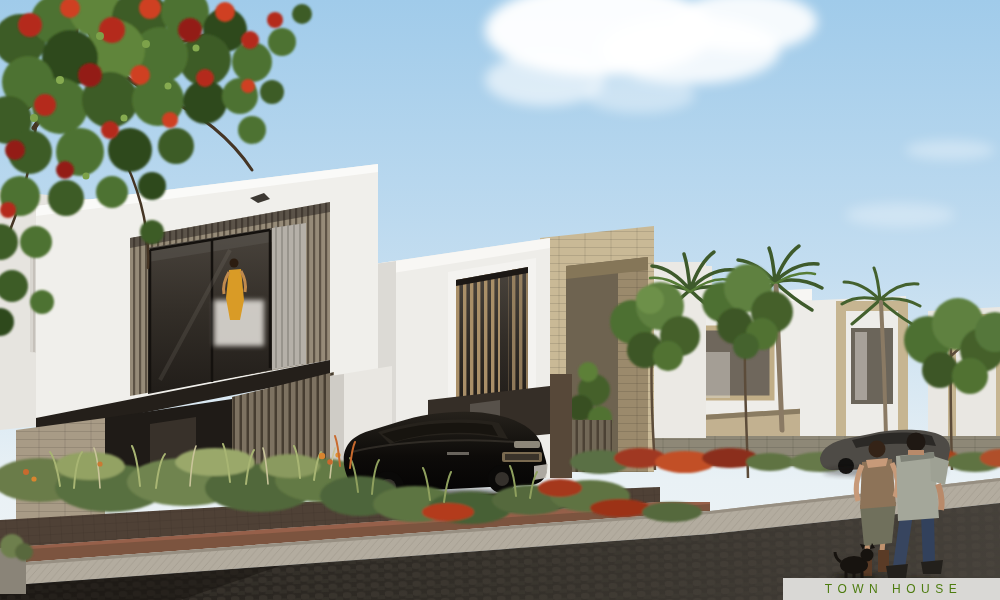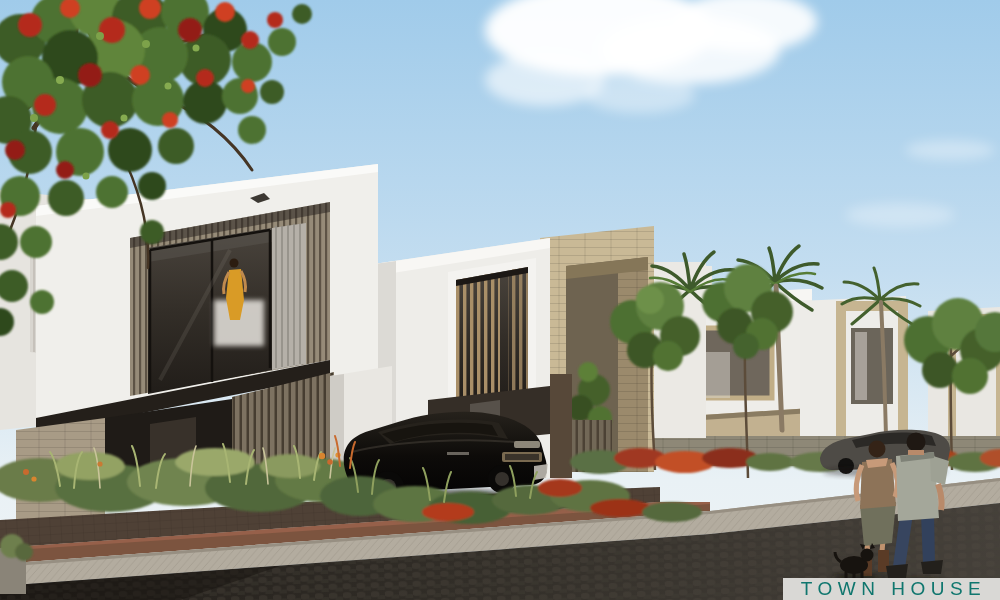--- a/index.html
+++ b/index.html
@@ -4,21 +4,21 @@
 <style>
   html,body{margin:0;padding:0;background:#000;}
   .stage{position:relative;width:1000px;height:600px;overflow:hidden;font-family:"Liberation Sans",sans-serif;}
   .stage svg{position:absolute;left:0;top:0;display:block;}
   .caption-bar{
     position:absolute;left:783px;top:578px;width:217px;height:22px;
     background:#d9d8d5;display:flex;align-items:center;justify-content:center;
     z-index:10;
   }
   .caption-bar span{
-    font-size:19px;letter-spacing:5.5px;color:#0f766e;white-space:nowrap;
+    font-size:12px;letter-spacing:5.5px;color:#4d7c0f;white-space:nowrap;
     transform:translateX(2px);
   }
 </style>
 </head>
 <body>
 
 <div class="stage">
 <svg width="1000" height="600" viewBox="0 0 1000 600">
   <defs>
     <linearGradient id="skyGrad" x1="0" y1="0" x2="0" y2="1">

